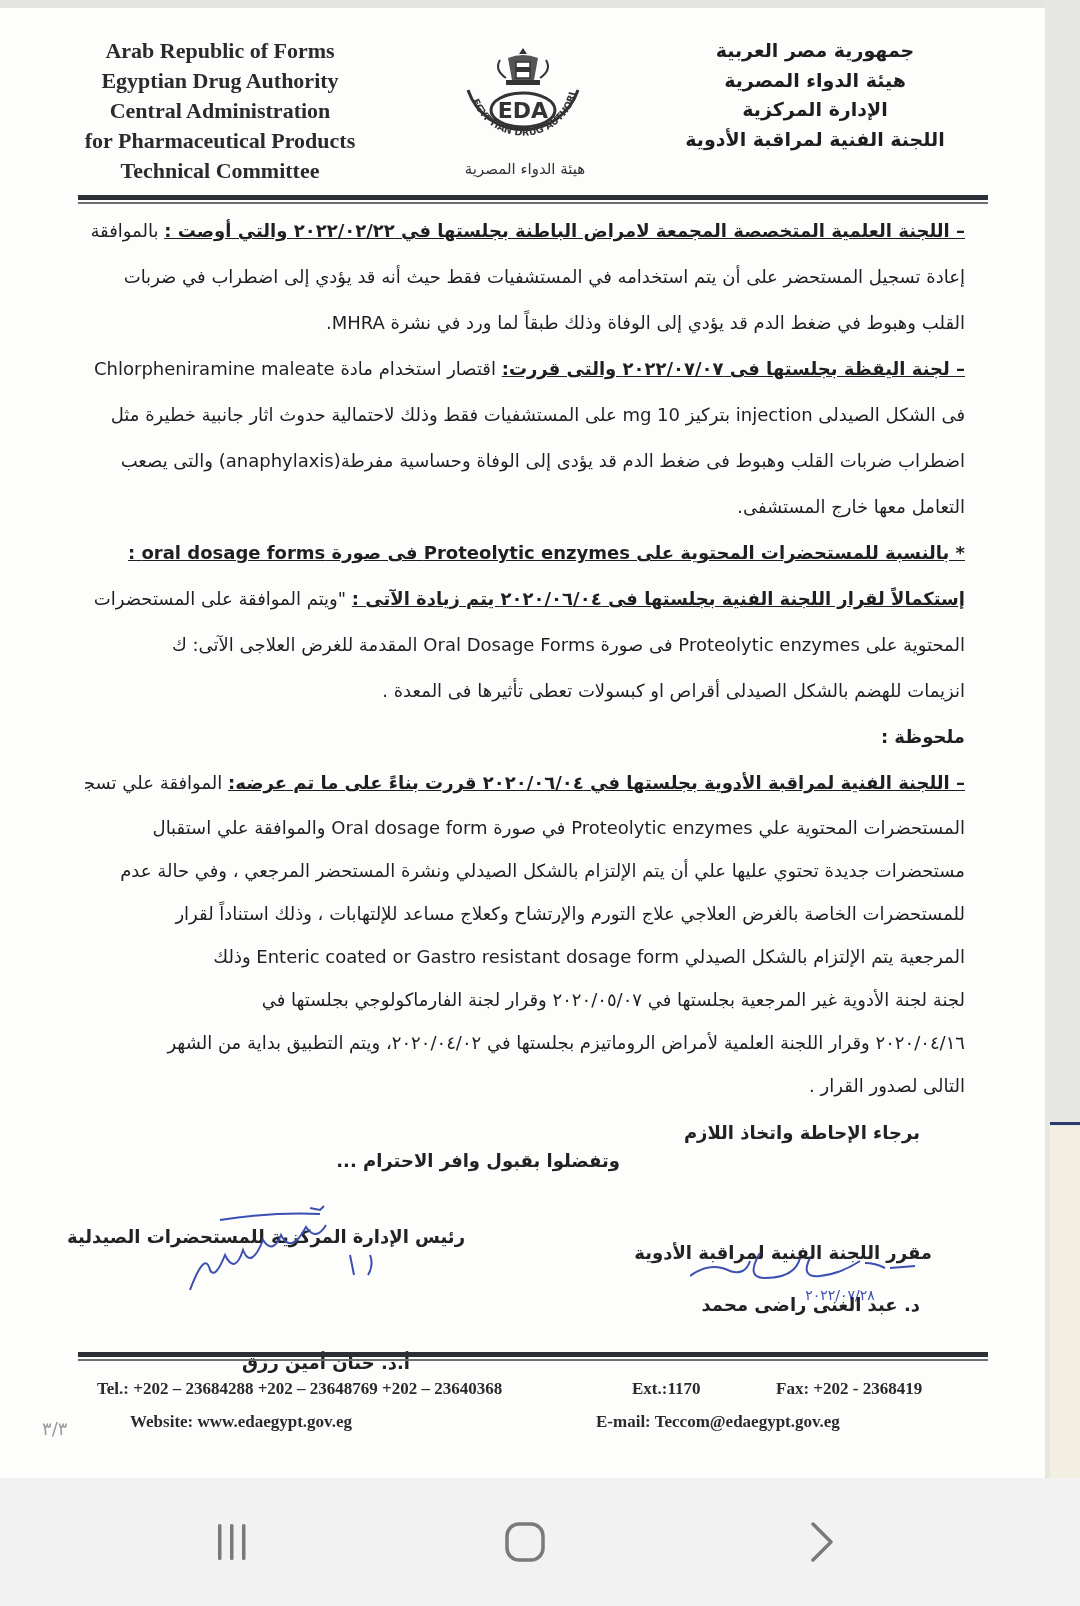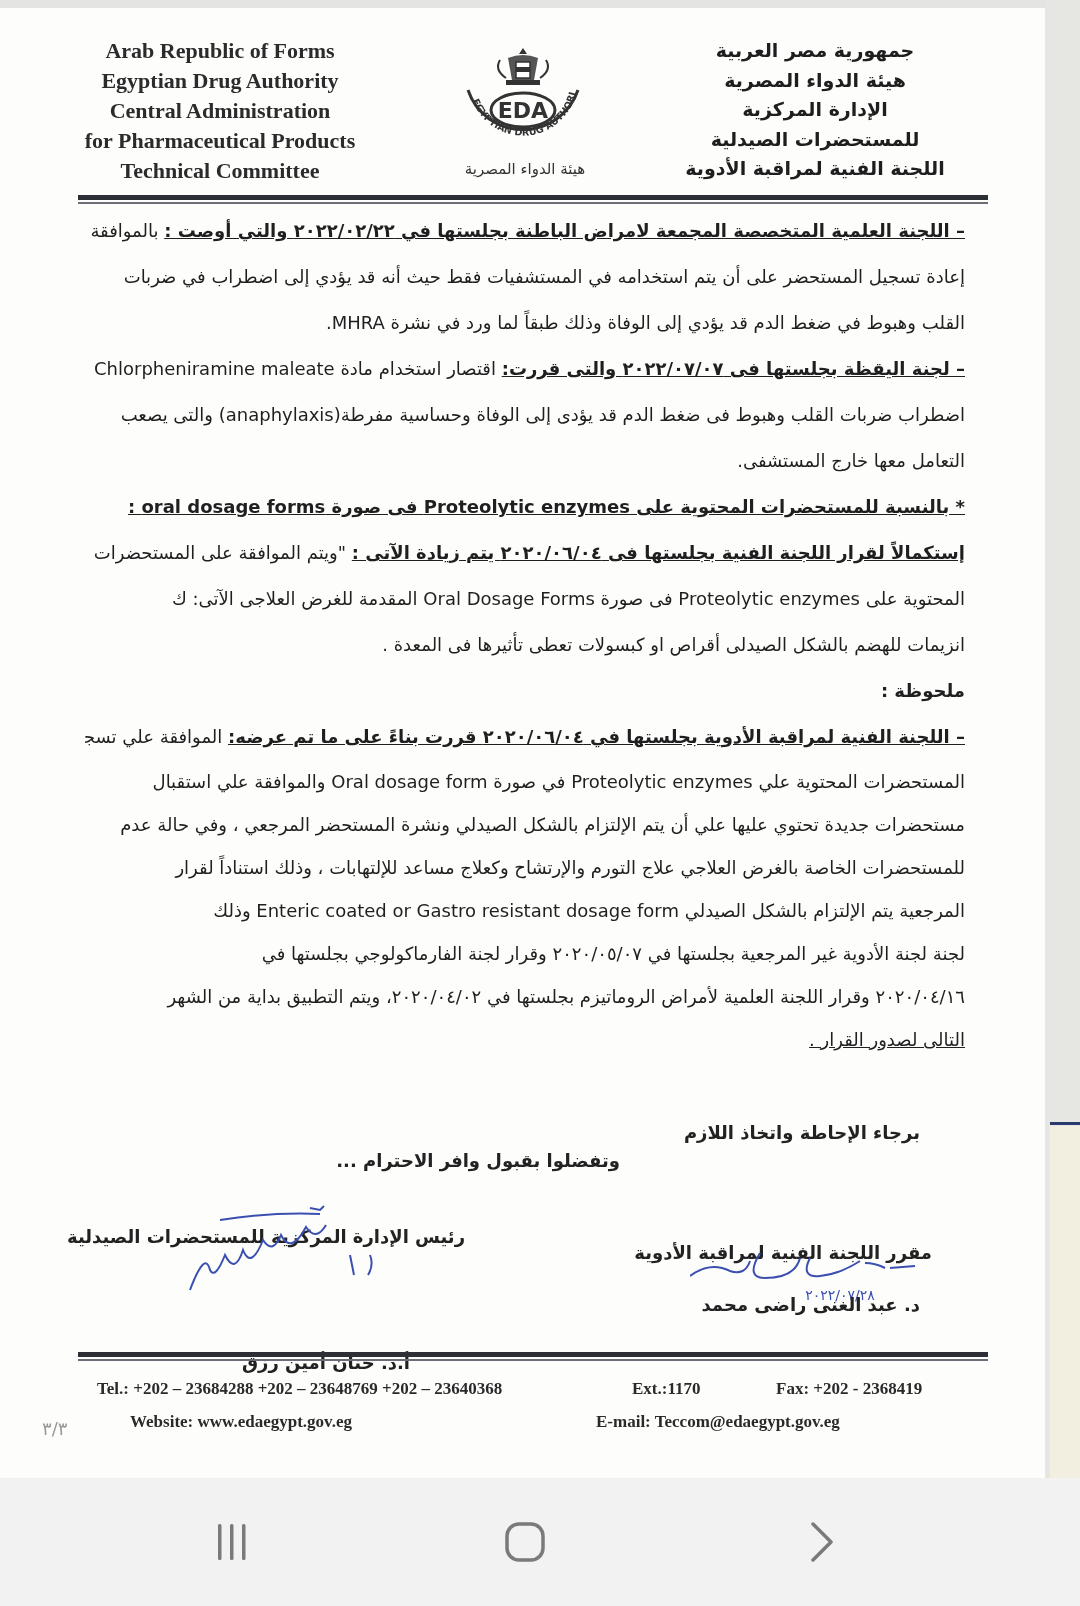--- a/index.html
+++ b/index.html
@@ -81,39 +81,39 @@
       <textPath href="#arc" startOffset="6%">EGYPTIAN DRUG AUTHORITY</textPath>
     </text>
   </svg>
 </div>
 <div class="logo-ar">هيئة الدواء المصرية</div>
 
 <div class="hdr-ar">
   <div>جمهورية مصر العربية</div>
   <div>هيئة الدواء المصرية</div>
   <div>الإدارة المركزية</div>
-  <div>للمستحضرات الصيدلية</div>
   <div>اللجنة الفنية لمراقبة الأدوية</div>
 </div>
 
 <div class="rule" style="top:195px;">
   <div class="thick"></div>
     <div class="thin"></div>
 </div>
 
 <div class="body-ar" style="top:208px;">
   <div class="line">
     <span class="u">– اللجنة العلمية المتخصصة المجمعة لامراض الباطنة بجلستها في ٢٠٢٢/٠٢/٢٢ والتي أوصت :</span><span> بالموافقة على</span>
   </div>
   <div class="line">إعادة تسجيل المستحضر على أن يتم استخدامه في المستشفيات فقط حيث أنه قد يؤدي إلى اضطراب في ضربات</div>
   <div class="line">القلب وهبوط في ضغط الدم قد يؤدي إلى الوفاة وذلك طبقاً لما ورد في نشرة MHRA.</div>
 
   <div class="line">
     <span class="u">– لجنة اليقظة بجلستها فى ٢٠٢٢/٠٧/٠٧ والتى قررت:</span><span> اقتصار استخدام مادة Chlorpheniramine maleate</span>
   </div>
+  <div class="line">فى الشكل الصيدلى injection بتركيز 10 mg على المستشفيات فقط وذلك لاحتمالية حدوث اثار جانبية خطيرة مثل</div>
   <div class="line">اضطراب ضربات القلب وهبوط فى ضغط الدم قد يؤدى إلى الوفاة وحساسية مفرطة(anaphylaxis)  والتى يصعب</div>
   <div class="line">التعامل معها خارج المستشفى.</div>
 
   <div class="line">
     <span class="u">* بالنسبة للمستحضرات المحتوية على Proteolytic enzymes فى صورة  oral dosage forms :</span>
   </div>
   <div class="line">
     <span class="u">إستكمالاً لقرار اللجنة الفنية بجلستها فى ٢٠٢٠/٠٦/٠٤ يتم زيادة الآتى :</span><span> "ويتم الموافقة على المستحضرات</span>
   </div>
   <div class="line">المحتوية على Proteolytic enzymes فى صورة Oral Dosage Forms المقدمة للغرض العلاجى الآتى: ك</div>
@@ -122,21 +122,21 @@
   <div class="line bold">ملحوظة :</div>
   <div class="line">
     <span class="u">– اللجنة الفنية لمراقبة الأدوية بجلستها في ٢٠٢٠/٠٦/٠٤ قررت بناءً على ما تم عرضه:</span><span> الموافقة علي تسجيل</span>
   </div>
   <div class="line" style="height:43px;line-height:43px;">المستحضرات المحتوية علي Proteolytic enzymes في صورة Oral dosage form والموافقة علي استقبال</div>
   <div class="line" style="height:43px;line-height:43px;">مستحضرات جديدة تحتوي عليها علي أن يتم الإلتزام بالشكل الصيدلي ونشرة المستحضر المرجعي ، وفي حالة عدم</div>
   <div class="line" style="height:43px;line-height:43px;">للمستحضرات الخاصة بالغرض العلاجي علاج التورم والإرتشاح وكعلاج مساعد للإلتهابات ، وذلك استناداً لقرار</div>
   <div class="line" style="height:43px;line-height:43px;">المرجعية يتم الإلتزام بالشكل الصيدلي  Enteric coated or Gastro resistant  dosage form وذلك</div>
   <div class="line" style="height:43px;line-height:43px;">لجنة لجنة الأدوية غير المرجعية بجلستها في ٢٠٢٠/٠٥/٠٧ وقرار لجنة الفارماكولوجي بجلستها في</div>
   <div class="line" style="height:43px;line-height:43px;">٢٠٢٠/٠٤/١٦ وقرار اللجنة العلمية لأمراض الروماتيزم بجلستها في ٢٠٢٠/٠٤/٠٢، ويتم التطبيق بداية من الشهر</div>
-  <div class="line" style="height:43px;line-height:43px;text-decoration:underline;">التالى لصدور القرار .</div>
+  <div class="line" style="height:43px;line-height:43px;">التالى لصدور القرار .</div>
 </div>
 
 <div class="closing" style="right:160px; top:1122px;">برجاء الإحاطة واتخاذ اللازم</div>
 <div class="closing" style="right:460px; top:1150px;">وتفضلوا بقبول وافر الاحترام ...</div>
 
 <div class="sig-title" style="right:615px; top:1226px;">رئيس الإدارة المركزية للمستحضرات الصيدلية</div>
 <svg class="scribble" style="left:180px; top:1200px;" width="240" height="100">
   <path d="M40 20 q50 -8 100 -6 M130 8 l10 2 l4 -4" stroke="#3b4fb0" stroke-width="2" fill="none"></path>
   <path d="M10 90 q15 -40 20 -20 q5 10 15 -15 q10 20 18 -5 q8 20 20 -10 q10 15 18 -5 q10 20 25 -8 q10 15 20 -2 M170 55 l4 20 M190 55 q4 10 -2 20" stroke="#3b4fb0" stroke-width="2" fill="none"></path>
 </svg>

